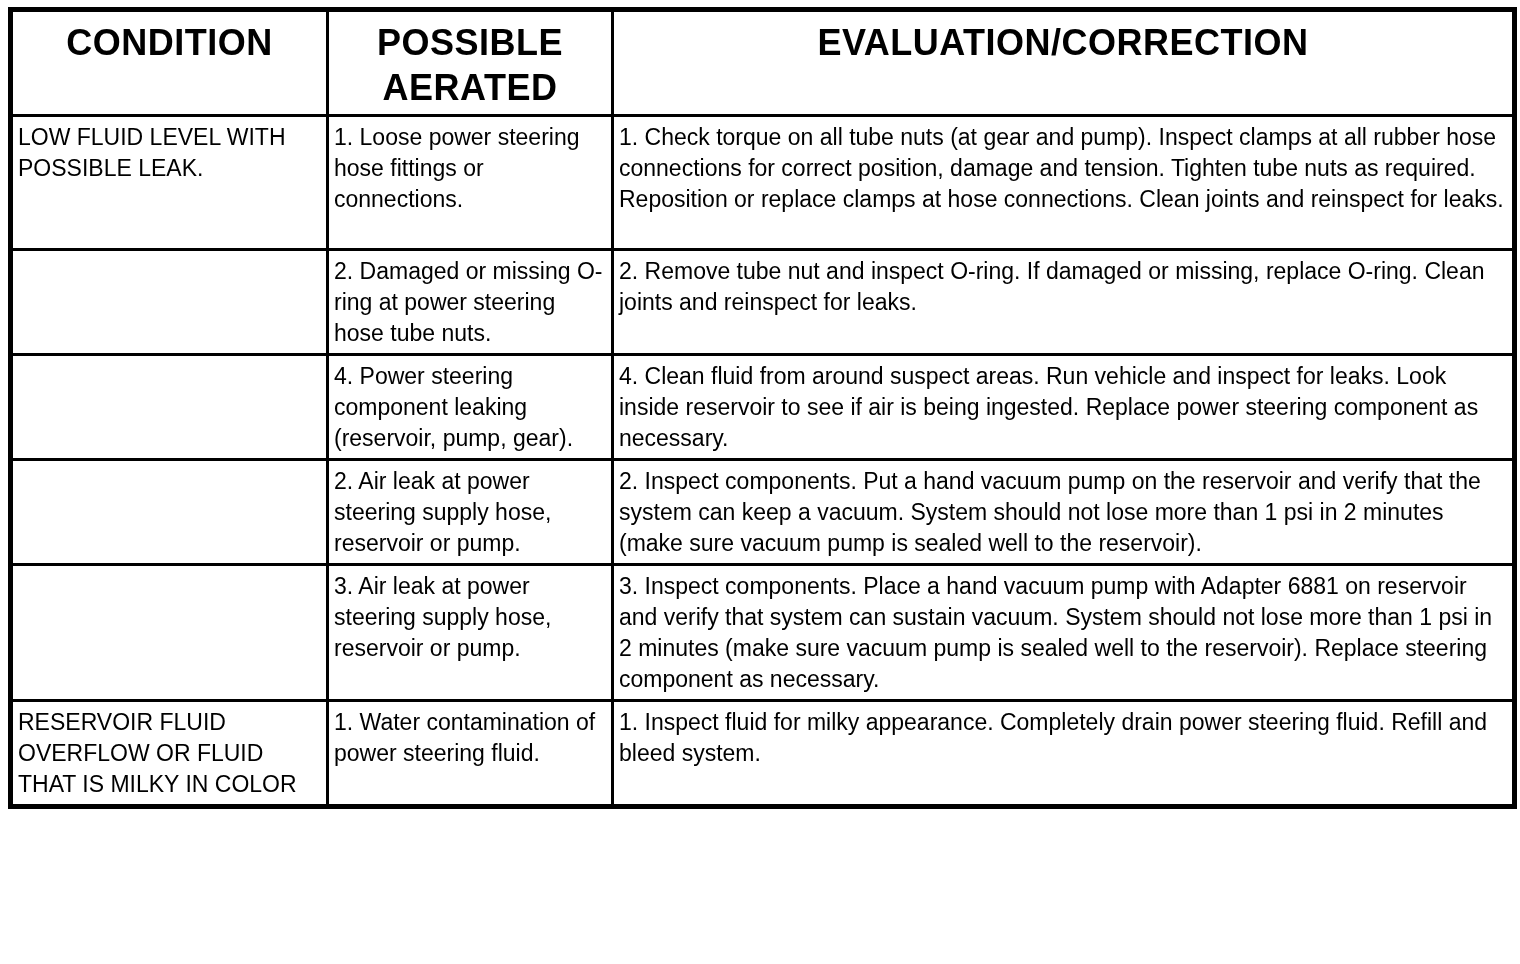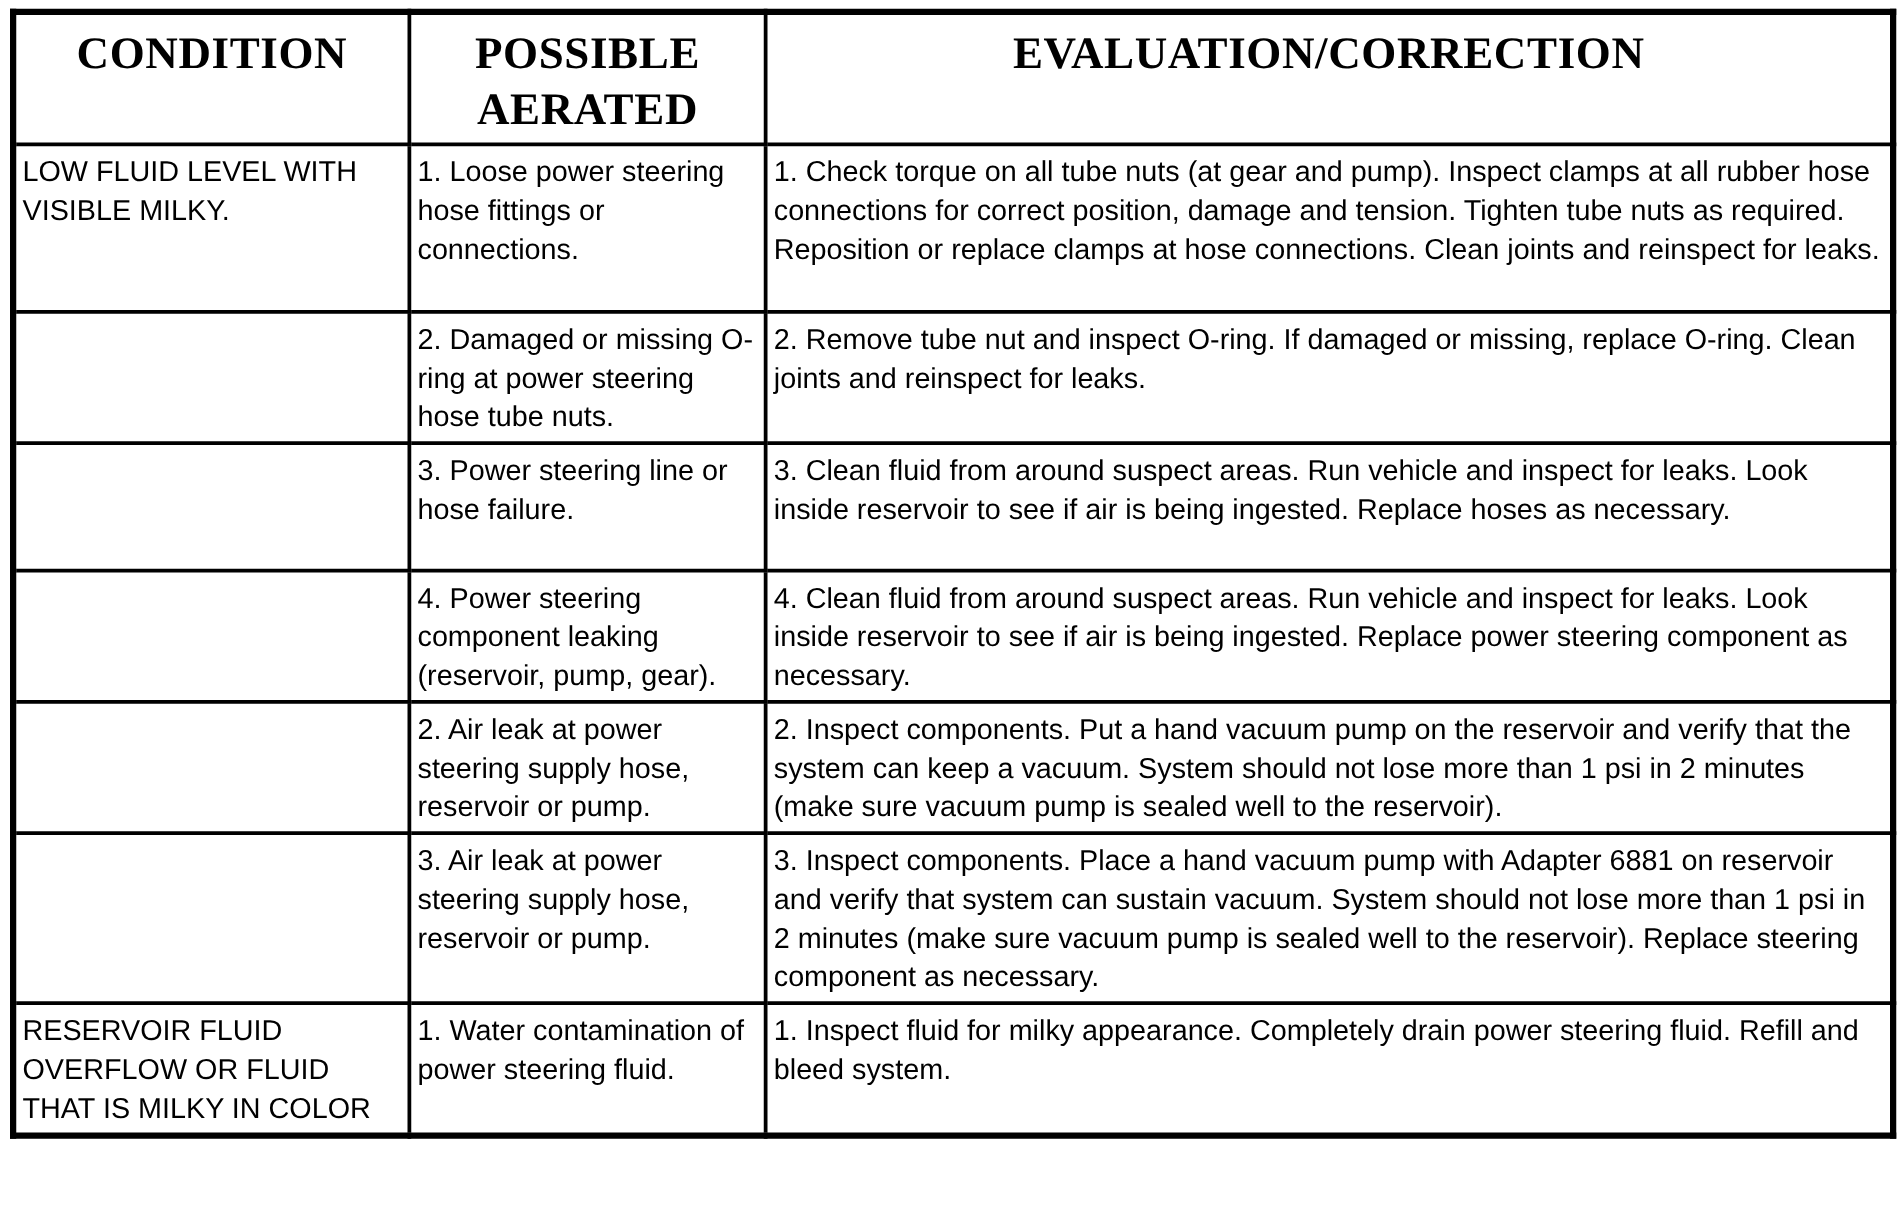--- a/index.html
+++ b/index.html
@@ -40,21 +40,21 @@
     padding: 8px 4px 4px 4px;
     letter-spacing: 0.5px;
   }
   table.diag td {
     font-size: 23px;
     font-weight: normal;
     line-height: 31px;
     text-align: left;
     padding: 5px 6px 4px 5px;
   }
-  tr.h-header { height: 100px; font-family: Liberation Serif, serif; }
+  tr.h-header { height: 100px; }
   tr.r0 { height: 134px; }
   tr.r1 { height: 101px; }
   tr.r2 { height: 102px; }
   tr.r3 { height: 103px; }
   tr.r4 { height: 72px;  }
   tr.r5 { height: 102px; }
   tr.r6 { height: 134px; }
   tr.r7 { height: 97px;  }
 </style>
 </head>
@@ -69,33 +69,28 @@
     </colgroup>
     <thead>
       <tr class="h-header">
         <th>CONDITION</th>
         <th>POSSIBLE AERATED</th>
         <th>EVALUATION/CORRECTION</th>
       </tr>
     </thead>
     <tbody>
       <tr class="r0">
-        <td>LOW FLUID LEVEL WITH VISIBLE MILKY.</td>
+        <td>LOW FLUID LEVEL WITH POSSIBLE LEAK.</td>
         <td>1. Loose power steering hose fittings or connections.</td>
         <td>1. Check torque on all tube nuts (at gear and pump). Inspect clamps at all rubber hose connections for correct position, damage and tension. Tighten tube nuts as required. Reposition or replace clamps at hose connections. Clean joints and reinspect for leaks.</td>
       </tr>
       <tr class="r1">
         <td></td>
         <td>2. Damaged or missing O-ring at power steering hose tube nuts.</td>
         <td>2. Remove tube nut and inspect O-ring. If damaged or missing, replace O-ring. Clean joints and reinspect for leaks.</td>
-      </tr>
-      <tr class="r2">
-        <td></td>
-        <td>3. Power steering line or hose failure.</td>
-        <td>3. Clean fluid from around suspect areas. Run vehicle and inspect for leaks. Look inside reservoir to see if air is being ingested. Replace hoses as necessary.</td>
       </tr>
       <tr class="r3">
         <td></td>
         <td>4. Power steering component leaking (reservoir, pump, gear).</td>
         <td>4. Clean fluid from around suspect areas. Run vehicle and inspect for leaks. Look inside reservoir to see if air is being ingested. Replace power steering component as necessary.</td>
       </tr>
       <tr class="r5">
         <td></td>
         <td>2. Air leak at power steering supply hose, reservoir or pump.</td>
         <td>2. Inspect components. Put a hand vacuum pump on the reservoir and verify that the system can keep a vacuum. System should not lose more than 1 psi in 2 minutes (make sure vacuum pump is sealed well to the reservoir).</td>

